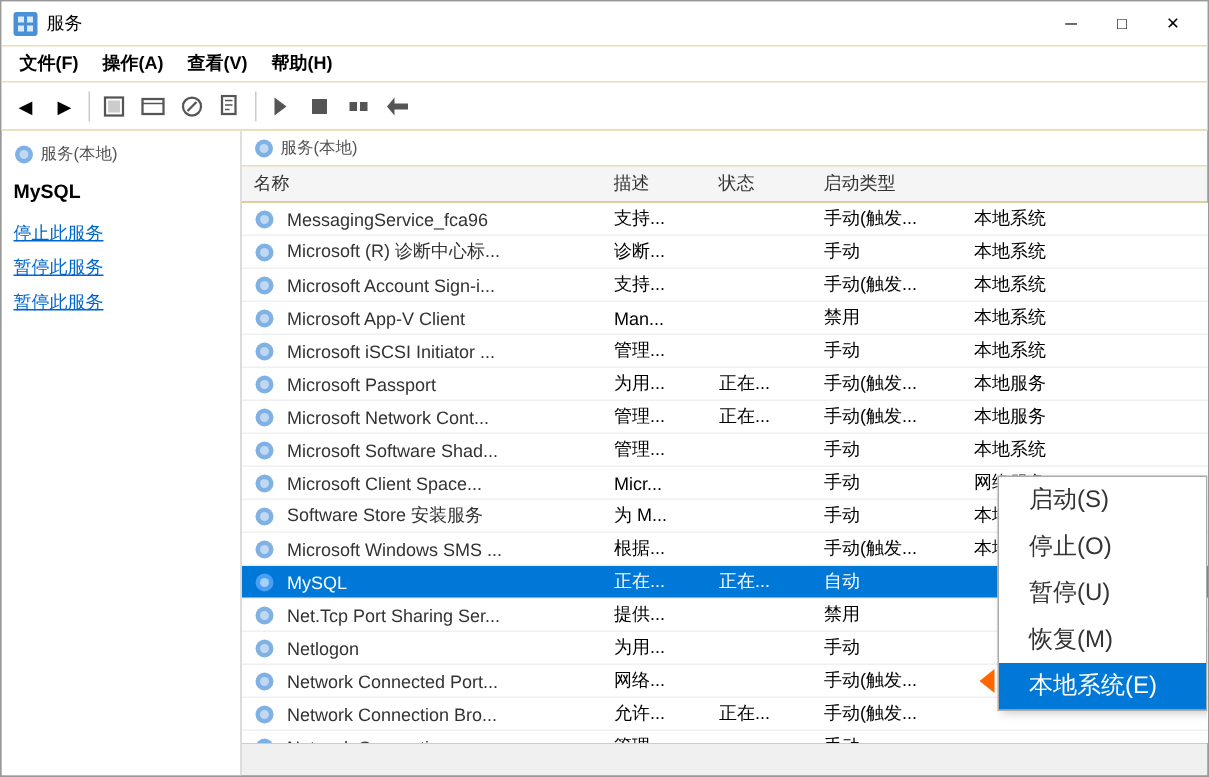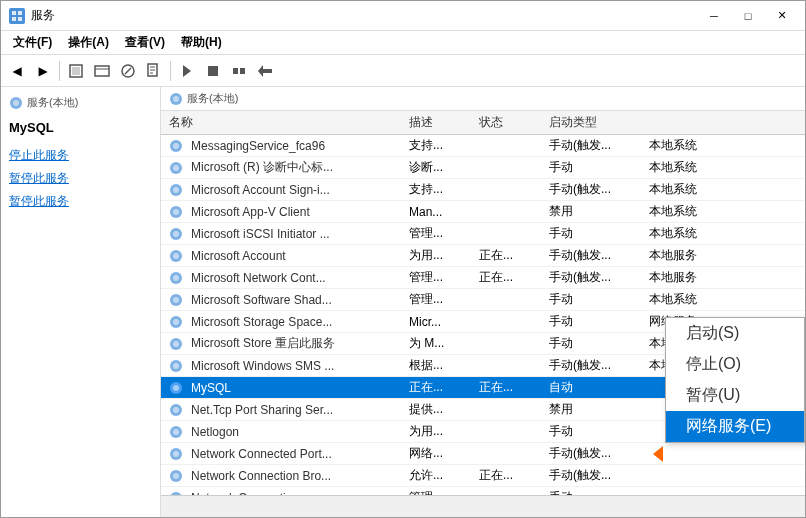--- a/index.html
+++ b/index.html
@@ -415,21 +415,21 @@
             <div></div>
             <div>手动</div>
             <div>本地系统</div>
           </div>
           <div class="service-row">
             <div class="service-name">
               <svg width="14" height="14" viewBox="0 0 14 14">
                 <circle cx="7" cy="7" r="6" fill="#4a90d9" opacity="0.7"></circle>
                 <circle cx="7" cy="7" r="3" fill="white" opacity="0.5"></circle>
               </svg>
-              <span>Microsoft Account</span>
+              <span>Microsoft Passport</span>
             </div>
             <div>为用...</div>
             <div>正在...</div>
             <div>手动(触发...</div>
             <div>本地服务</div>
           </div>
           <div class="service-row">
             <div class="service-name">
               <svg width="14" height="14" viewBox="0 0 14 14">
                 <circle cx="7" cy="7" r="6" fill="#4a90d9" opacity="0.7"></circle>
@@ -454,34 +454,34 @@
             <div></div>
             <div>手动</div>
             <div>本地系统</div>
           </div>
           <div class="service-row">
             <div class="service-name">
               <svg width="14" height="14" viewBox="0 0 14 14">
                 <circle cx="7" cy="7" r="6" fill="#4a90d9" opacity="0.7"></circle>
                 <circle cx="7" cy="7" r="3" fill="white" opacity="0.5"></circle>
               </svg>
-              <span>Microsoft Storage Space...</span>
+              <span>Microsoft Client Space...</span>
             </div>
             <div>Micr...</div>
             <div></div>
             <div>手动</div>
             <div>网络服务</div>
           </div>
           <div class="service-row">
             <div class="service-name">
               <svg width="14" height="14" viewBox="0 0 14 14">
                 <circle cx="7" cy="7" r="6" fill="#4a90d9" opacity="0.7"></circle>
                 <circle cx="7" cy="7" r="3" fill="white" opacity="0.5"></circle>
               </svg>
-              <span>Microsoft Store 重启此服务</span>
+              <span>Software Store 安装服务</span>
             </div>
             <div>为 M...</div>
             <div></div>
             <div>手动</div>
             <div>本地系统</div>
           </div>
           <div class="service-row">
             <div class="service-name">
               <svg width="14" height="14" viewBox="0 0 14 14">
                 <circle cx="7" cy="7" r="6" fill="#4a90d9" opacity="0.7"></circle>
@@ -571,21 +571,22 @@
             <div></div>
             <div>手动</div>
             <div></div>
           </div>
         </div>
 
       <div class="context-menu" id="context-menu">
       <div class="context-menu-item">启动(S)</div>
           <div class="context-menu-item">停止(O)</div>
           <div class="context-menu-item">暂停(U)</div>
-          <div class="context-menu-item highlighted">网络服务(E)</div>
+          <div class="context-menu-item">恢复(M)</div>
+          <div class="context-menu-item highlighted">本地系统(E)</div>
         </div>
 
       <div class="arrow-indicator"></div>
 
       <div class="status-bar">
         <span></span>
       </div>
     </div>
   </div>
 </div>

